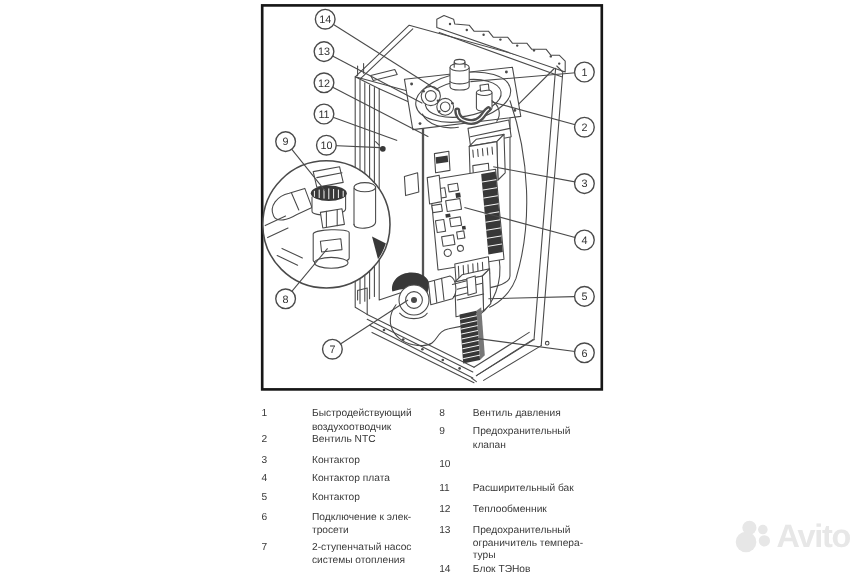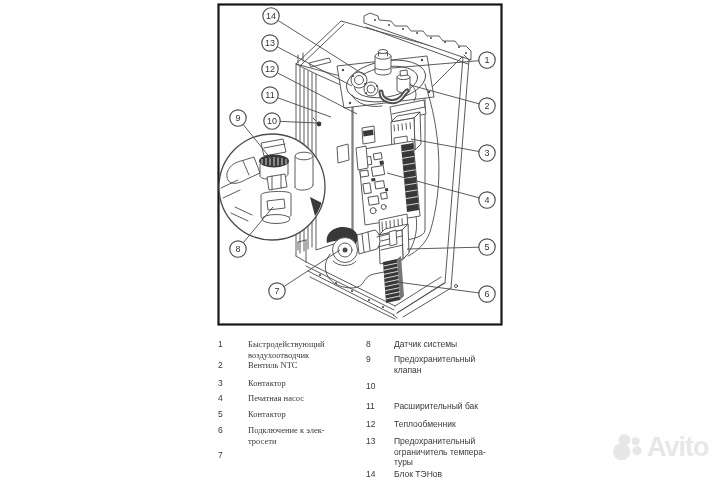--- a/index.html
+++ b/index.html
@@ -15,21 +15,21 @@
   .wt{stroke:#fff;stroke-width:.8;fill:none;}
   .frame{fill:#fff;stroke:#161616;stroke-width:2.2;}
   .inset{fill:#fff;stroke:#4a4a4a;stroke-width:1.3;}
   .leader{stroke:#4a4a4a;stroke-width:.9;}
   .co{fill:#fff;stroke:#4a4a4a;stroke-width:1.15;}
   .cn{font:9px "Liberation Sans",sans-serif;fill:#333;text-anchor:middle;}
   
   .li{position:absolute;color:#383838;font-size:8.5px;line-height:10.5px;}
   .li .num{position:absolute;left:0;top:0;}
   .li .txt{display:block;white-space:pre-line;}
-  .col-l .txt{margin-left:30px;font-family:Liberation Serif, serif;}
+  .col-l .txt{margin-left:42px;}
   .col-r .txt{margin-left:28px;}
   
   .watermark{position:absolute;left:609px;top:431px;height:32px;display:flex;align-items:center;}
   .wm-text{font-size:27px;font-weight:bold;color:#e7e7e7;letter-spacing:-1px;line-height:32px;margin-left:2px;}
 </style>
 </head>
 <body>
 
 <div class="stage">
 
@@ -291,37 +291,39 @@
   <div class="li col-l" style="left:218px;top:360px">
         <span class="num">2</span>
         <span class="txt">Вентиль NTC</span>
       </div>
   <div class="li col-l" style="left:218px;top:378px">
         <span class="num">3</span>
         <span class="txt">Контактор</span>
       </div>
   <div class="li col-l" style="left:218px;top:393px">
         <span class="num">4</span>
-        <span class="txt">Печатная насос</span>
+        <span class="txt">Контактор плата</span>
       </div>
   <div class="li col-l" style="left:218px;top:409px">
         <span class="num">5</span>
         <span class="txt">Контактор</span>
       </div>
   <div class="li col-l" style="left:218px;top:425px">
         <span class="num">6</span>
         <span class="txt">Подключение к элек-
 тросети</span>
       </div>
   <div class="li col-l" style="left:218px;top:450px">
         <span class="num">7</span>
+        <span class="txt">2-ступенчатый насос
+системы отопления</span>
       </div>
   <div class="li col-r" style="left:366px;top:339px">
         <span class="num">8</span>
-        <span class="txt">Датчик системы</span>
+        <span class="txt">Вентиль давления</span>
       </div>
   <div class="li col-r" style="left:366px;top:354px">
         <span class="num">9</span>
         <span class="txt">Предохранительный
 клапан</span>
       </div>
   <div class="li col-r" style="left:366px;top:381px">
         <span class="num">10</span>
       </div>
   <div class="li col-r" style="left:366px;top:401px">

